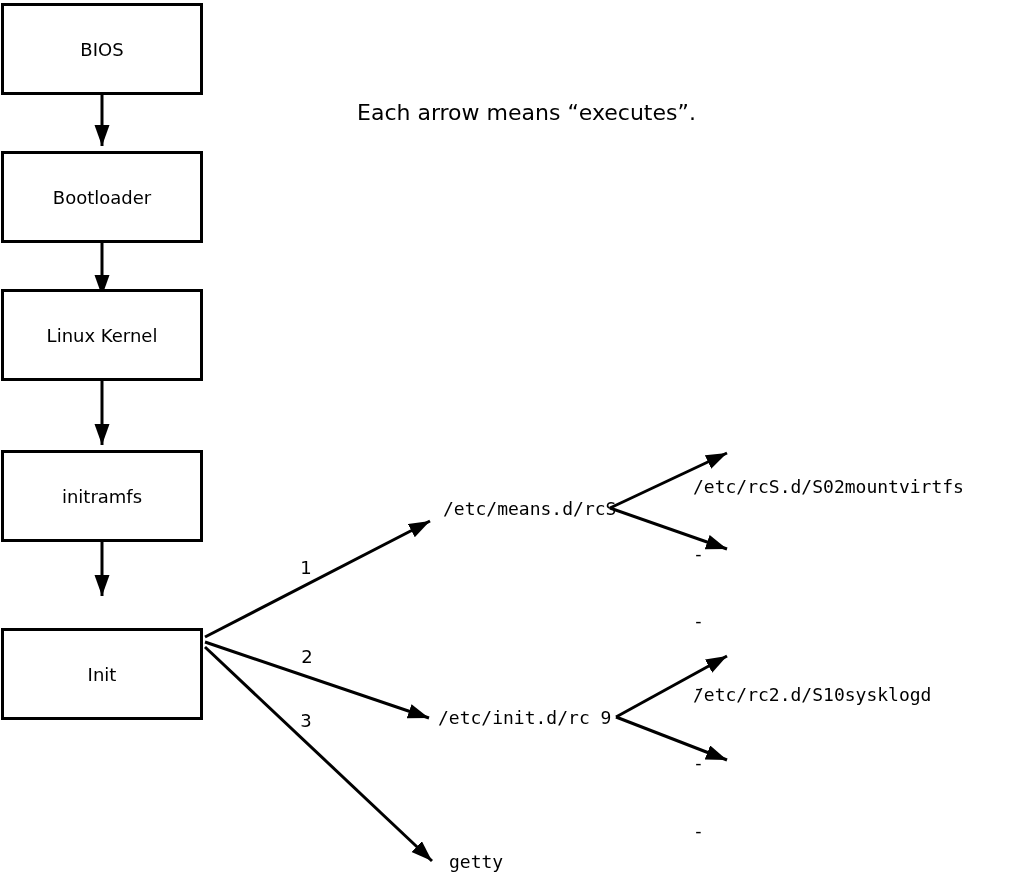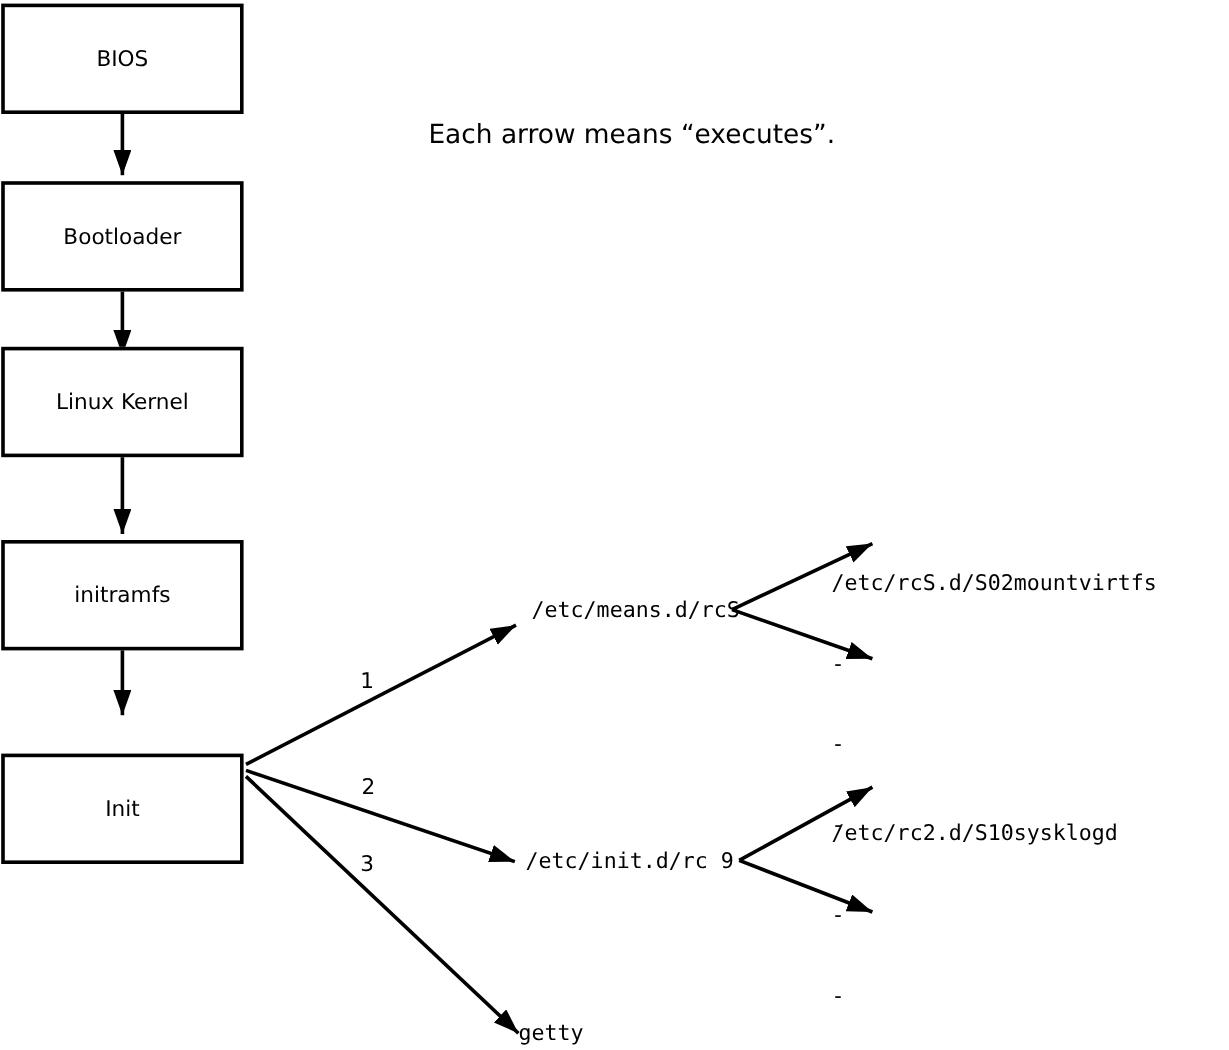--- a/index.html
+++ b/index.html
@@ -45,21 +45,21 @@
   .num-1 { left: 297px; top: 557px; }
   .num-2 { left: 298px; top: 646px; }
   .num-3 { left: 297px; top: 710px; }
   .mono {
     font-family: "DejaVu Sans Mono", "Liberation Mono", monospace;
     font-size: 18px;
     white-space: pre;
   }
   .target-rcs  { position: absolute; left: 443px; top: 498px; }
   .target-rc2  { position: absolute; left: 438px; top: 707px; }
-  .target-getty{ position: absolute; left: 432px; top: 851px; }
+  .target-getty{ position: absolute; left: 449px; top: 851px; }
   .script-list { position: absolute; left: 693px; }
   .list-rcs { top: 432px; }
   .list-rcs .line { height: 25px; line-height: 25px; }
   .list-rc2 { top: 640px; }
   .list-rc2 .line { height: 26px; line-height: 26px; }
 </style>
 </head>
 <body>
 
 <div id="diagram">

